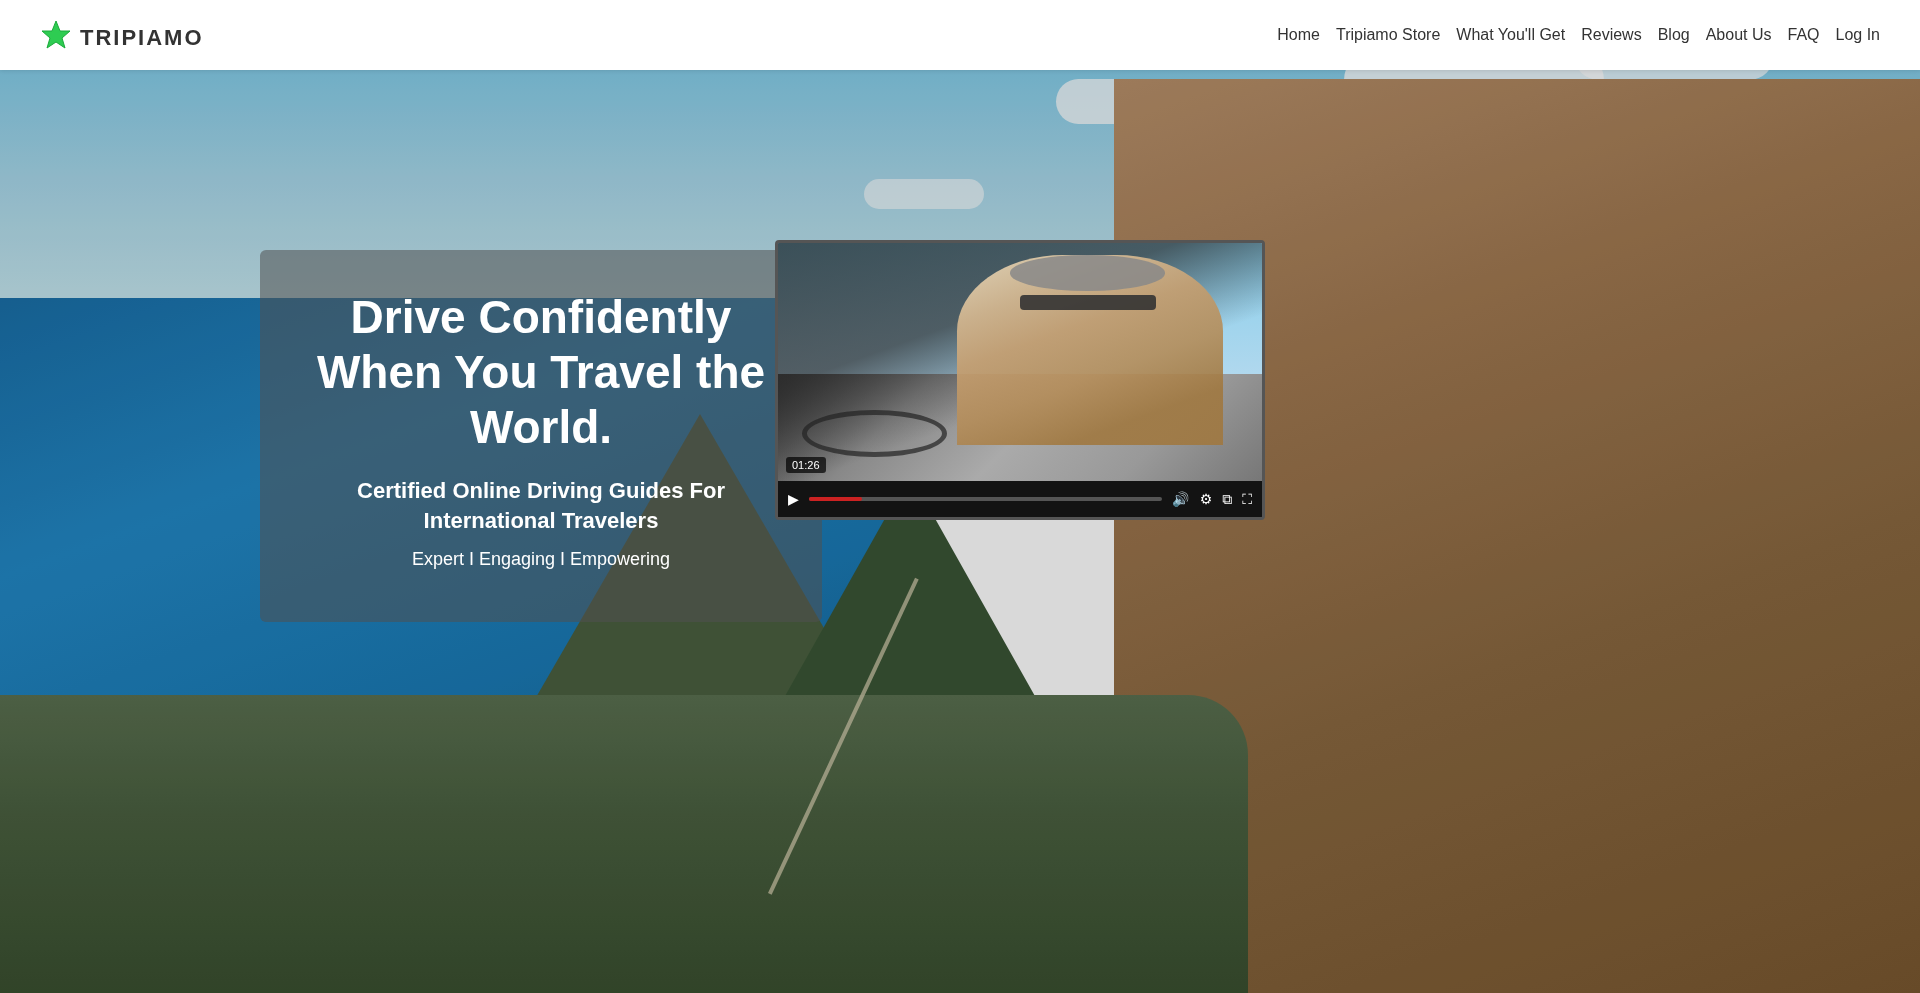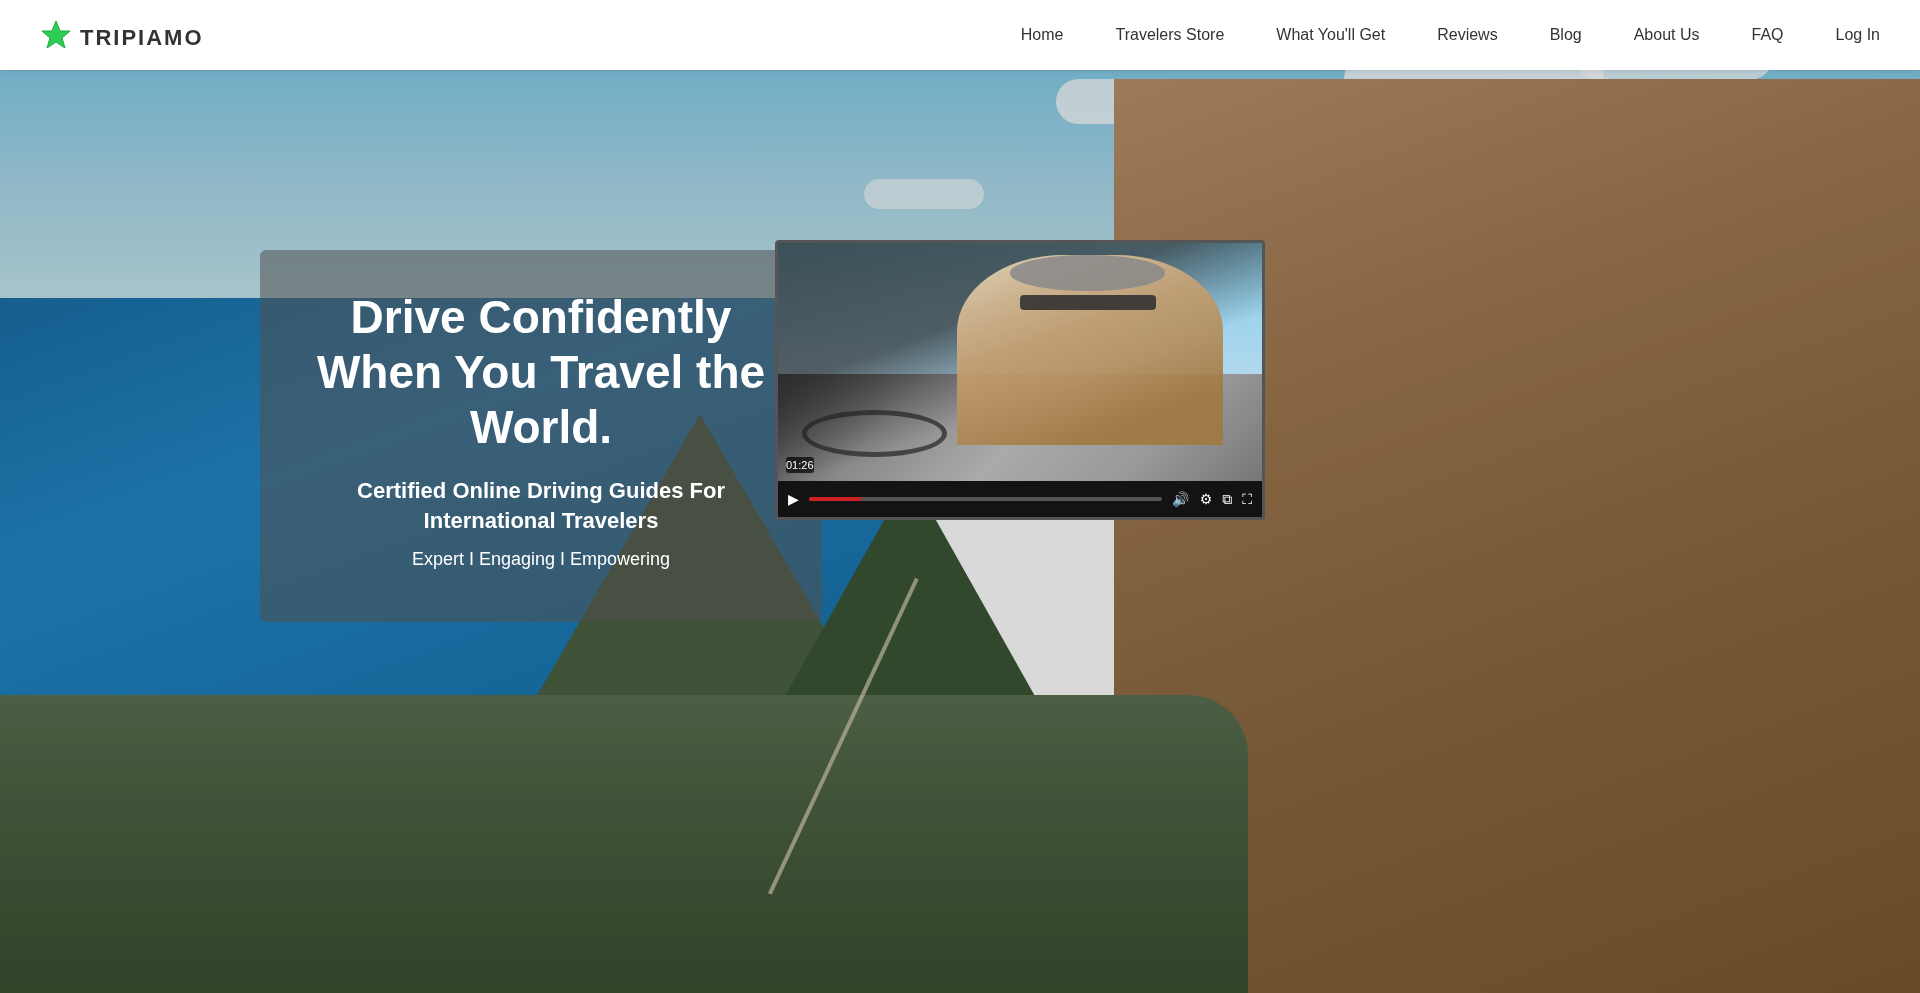--- a/index.html
+++ b/index.html
@@ -45,21 +45,21 @@
       font-size: 22px;
       font-weight: 700;
       color: #333;
       letter-spacing: 2px;
       text-transform: uppercase;
     }
 
     .navbar-nav {
       margin-left: auto;
       display: flex;
-      gap: 52px;
+      gap: 16px;
       list-style: none;
     }
 
     .navbar-nav a {
       text-decoration: none;
       color: #333;
       font-size: 16px;
       font-weight: 400;
     }
 
@@ -232,21 +232,21 @@
       background: linear-gradient(135deg, #1a1a1a 0%, #3a3a3a 20%, #888 40%, #aaa 60%, #999 80%, #777 100%);
     }
 
     .video-timestamp {
       position: absolute;
       bottom: 8px;
       left: 8px;
       background: rgba(0,0,0,0.7);
       color: white;
       font-size: 11px;
-      padding: 2px 0;
+      padding: 2px 6px;
       border-radius: 3px;
     }
 
     .video-controls {
       height: 36px;
       background: rgba(20,20,20,0.95);
       display: flex;
       align-items: center;
       padding: 0 10px;
       gap: 10px;
@@ -303,21 +303,21 @@
     <svg class="logo-icon" viewBox="0 0 32 32" xmlns="http://www.w3.org/2000/svg">
       <polygon points="16,2 20,12 30,12 22,19 25,29 16,23 7,29 10,19 2,12 12,12" fill="#2ecc52" stroke="#1aaa3a" stroke-width="1"></polygon>
     </svg>
     <span class="logo-text">TRIPIAMO</span>
   </a>
   <ul class="navbar-nav">
     <li>
       <a href="#">Home</a>
     </li>
     <li>
-      <a href="#">Travelers Store</a>
+      <a href="#">Tripiamo Store</a>
     </li>
     <li>
       <a href="#">What You'll Get</a>
     </li>
     <li>
       <a href="#">Reviews</a>
     </li>
     <li>
       <a href="#">Blog</a>
     </li>

